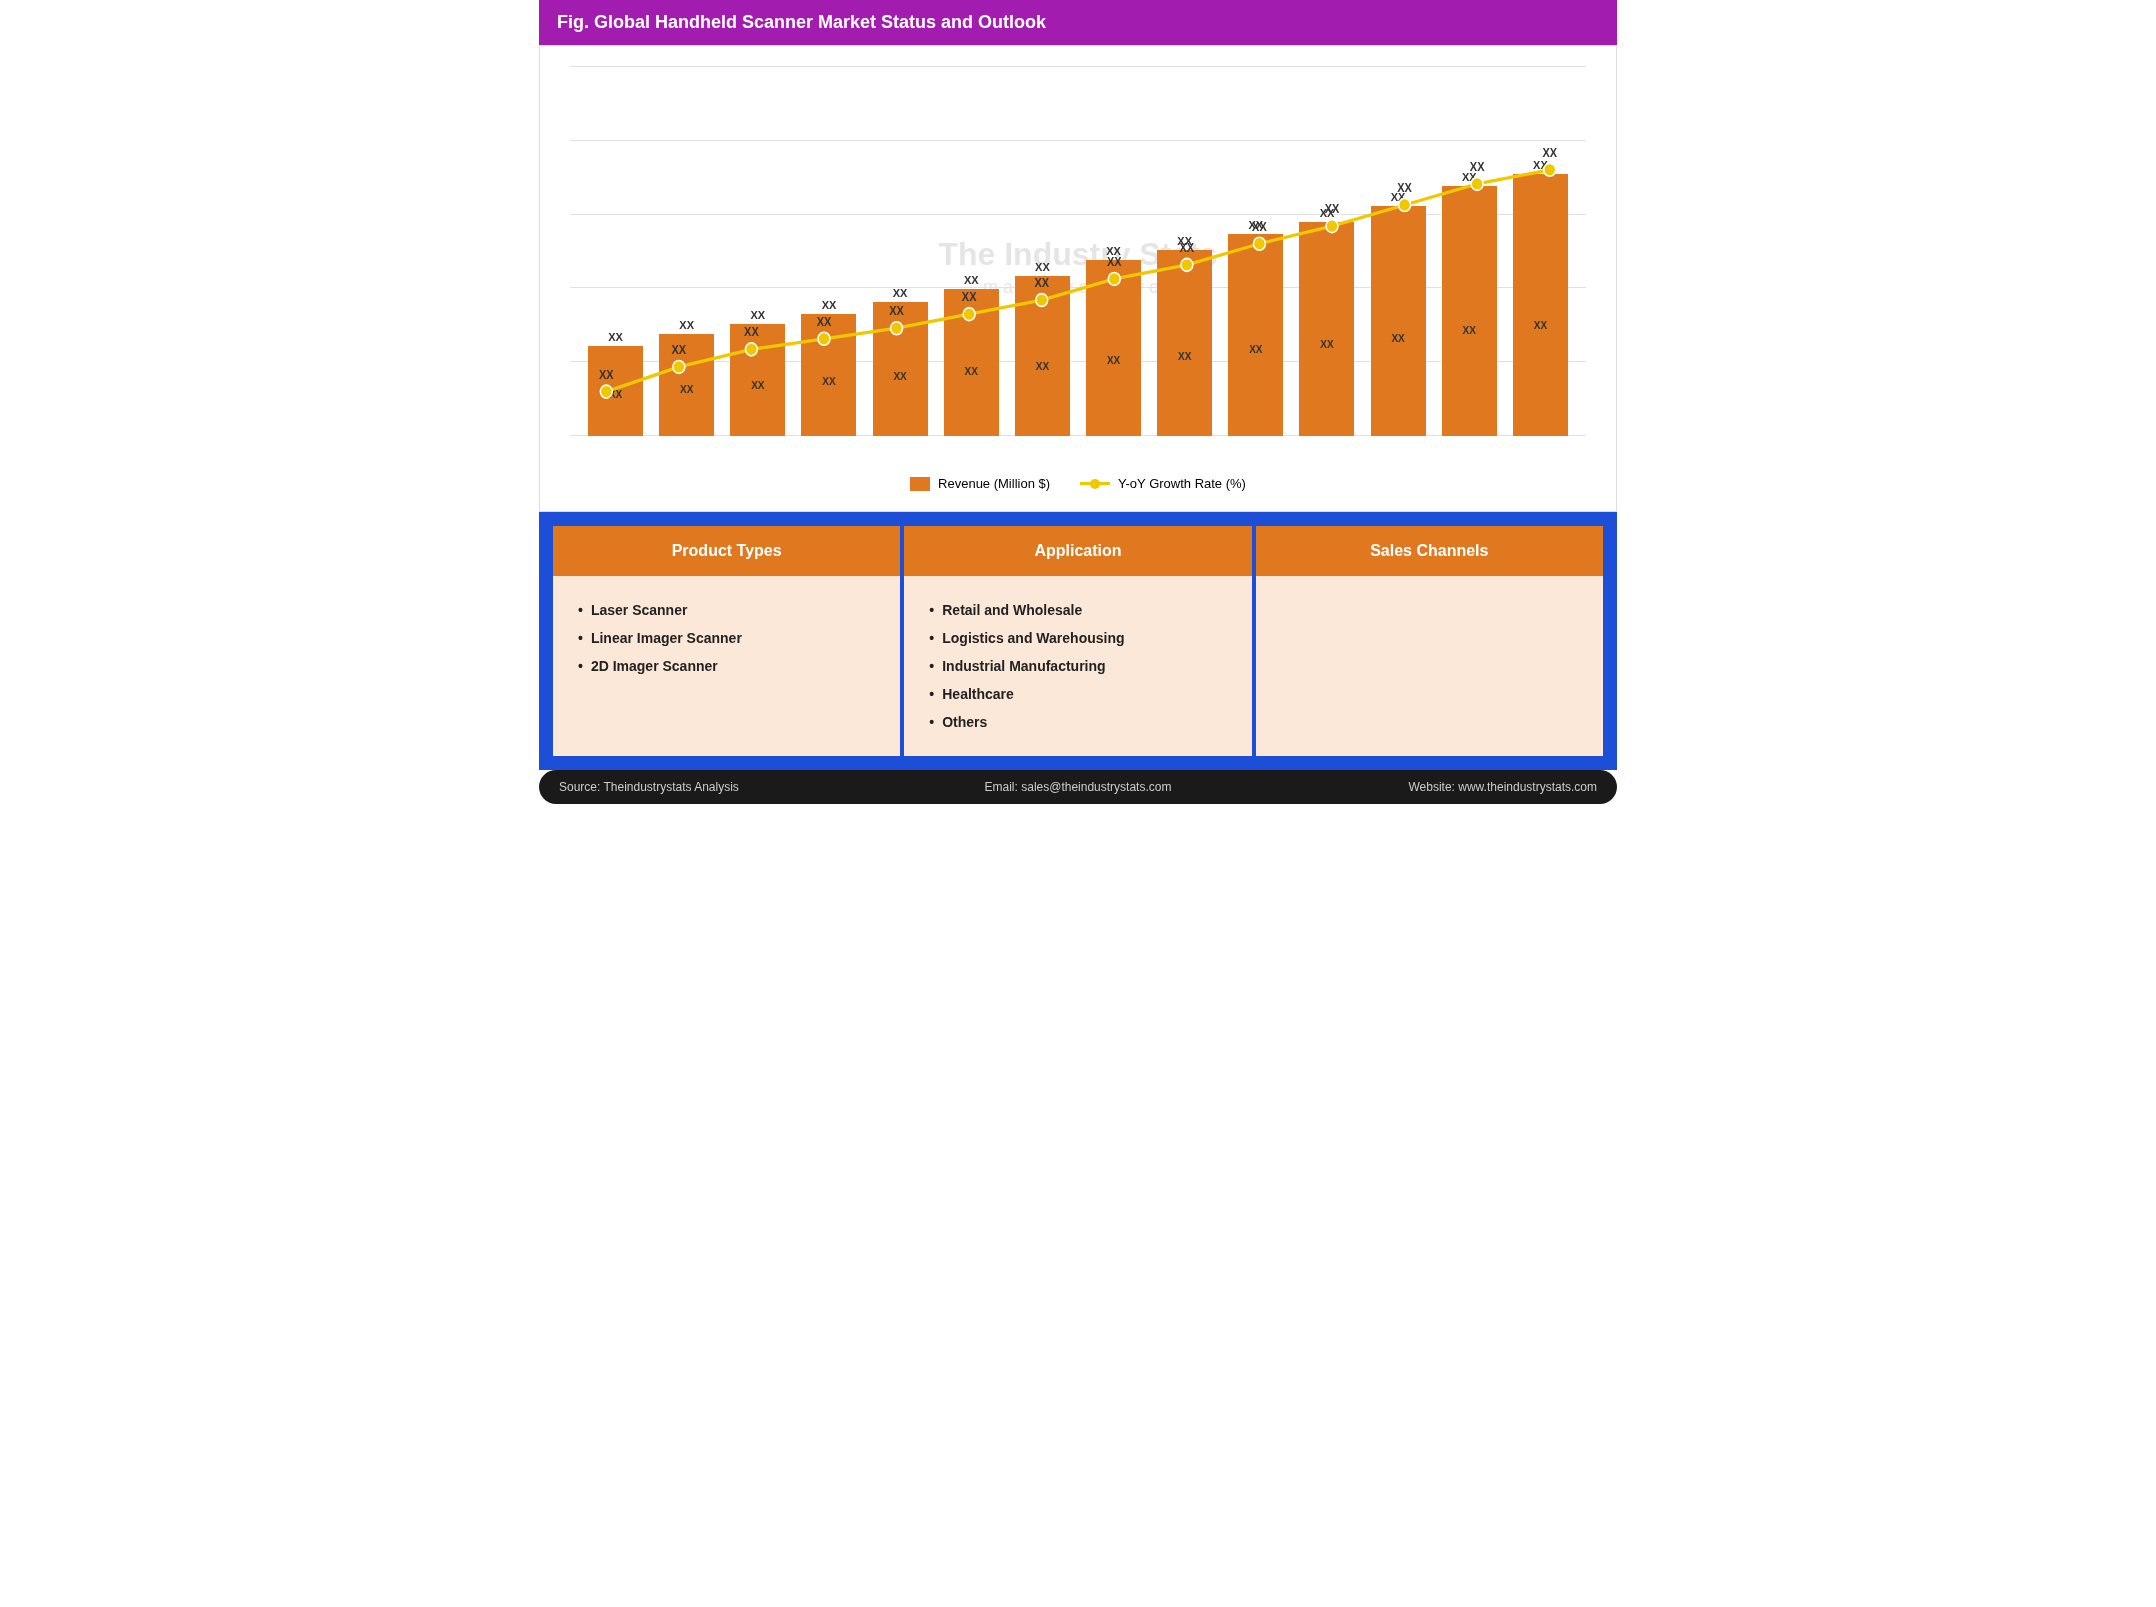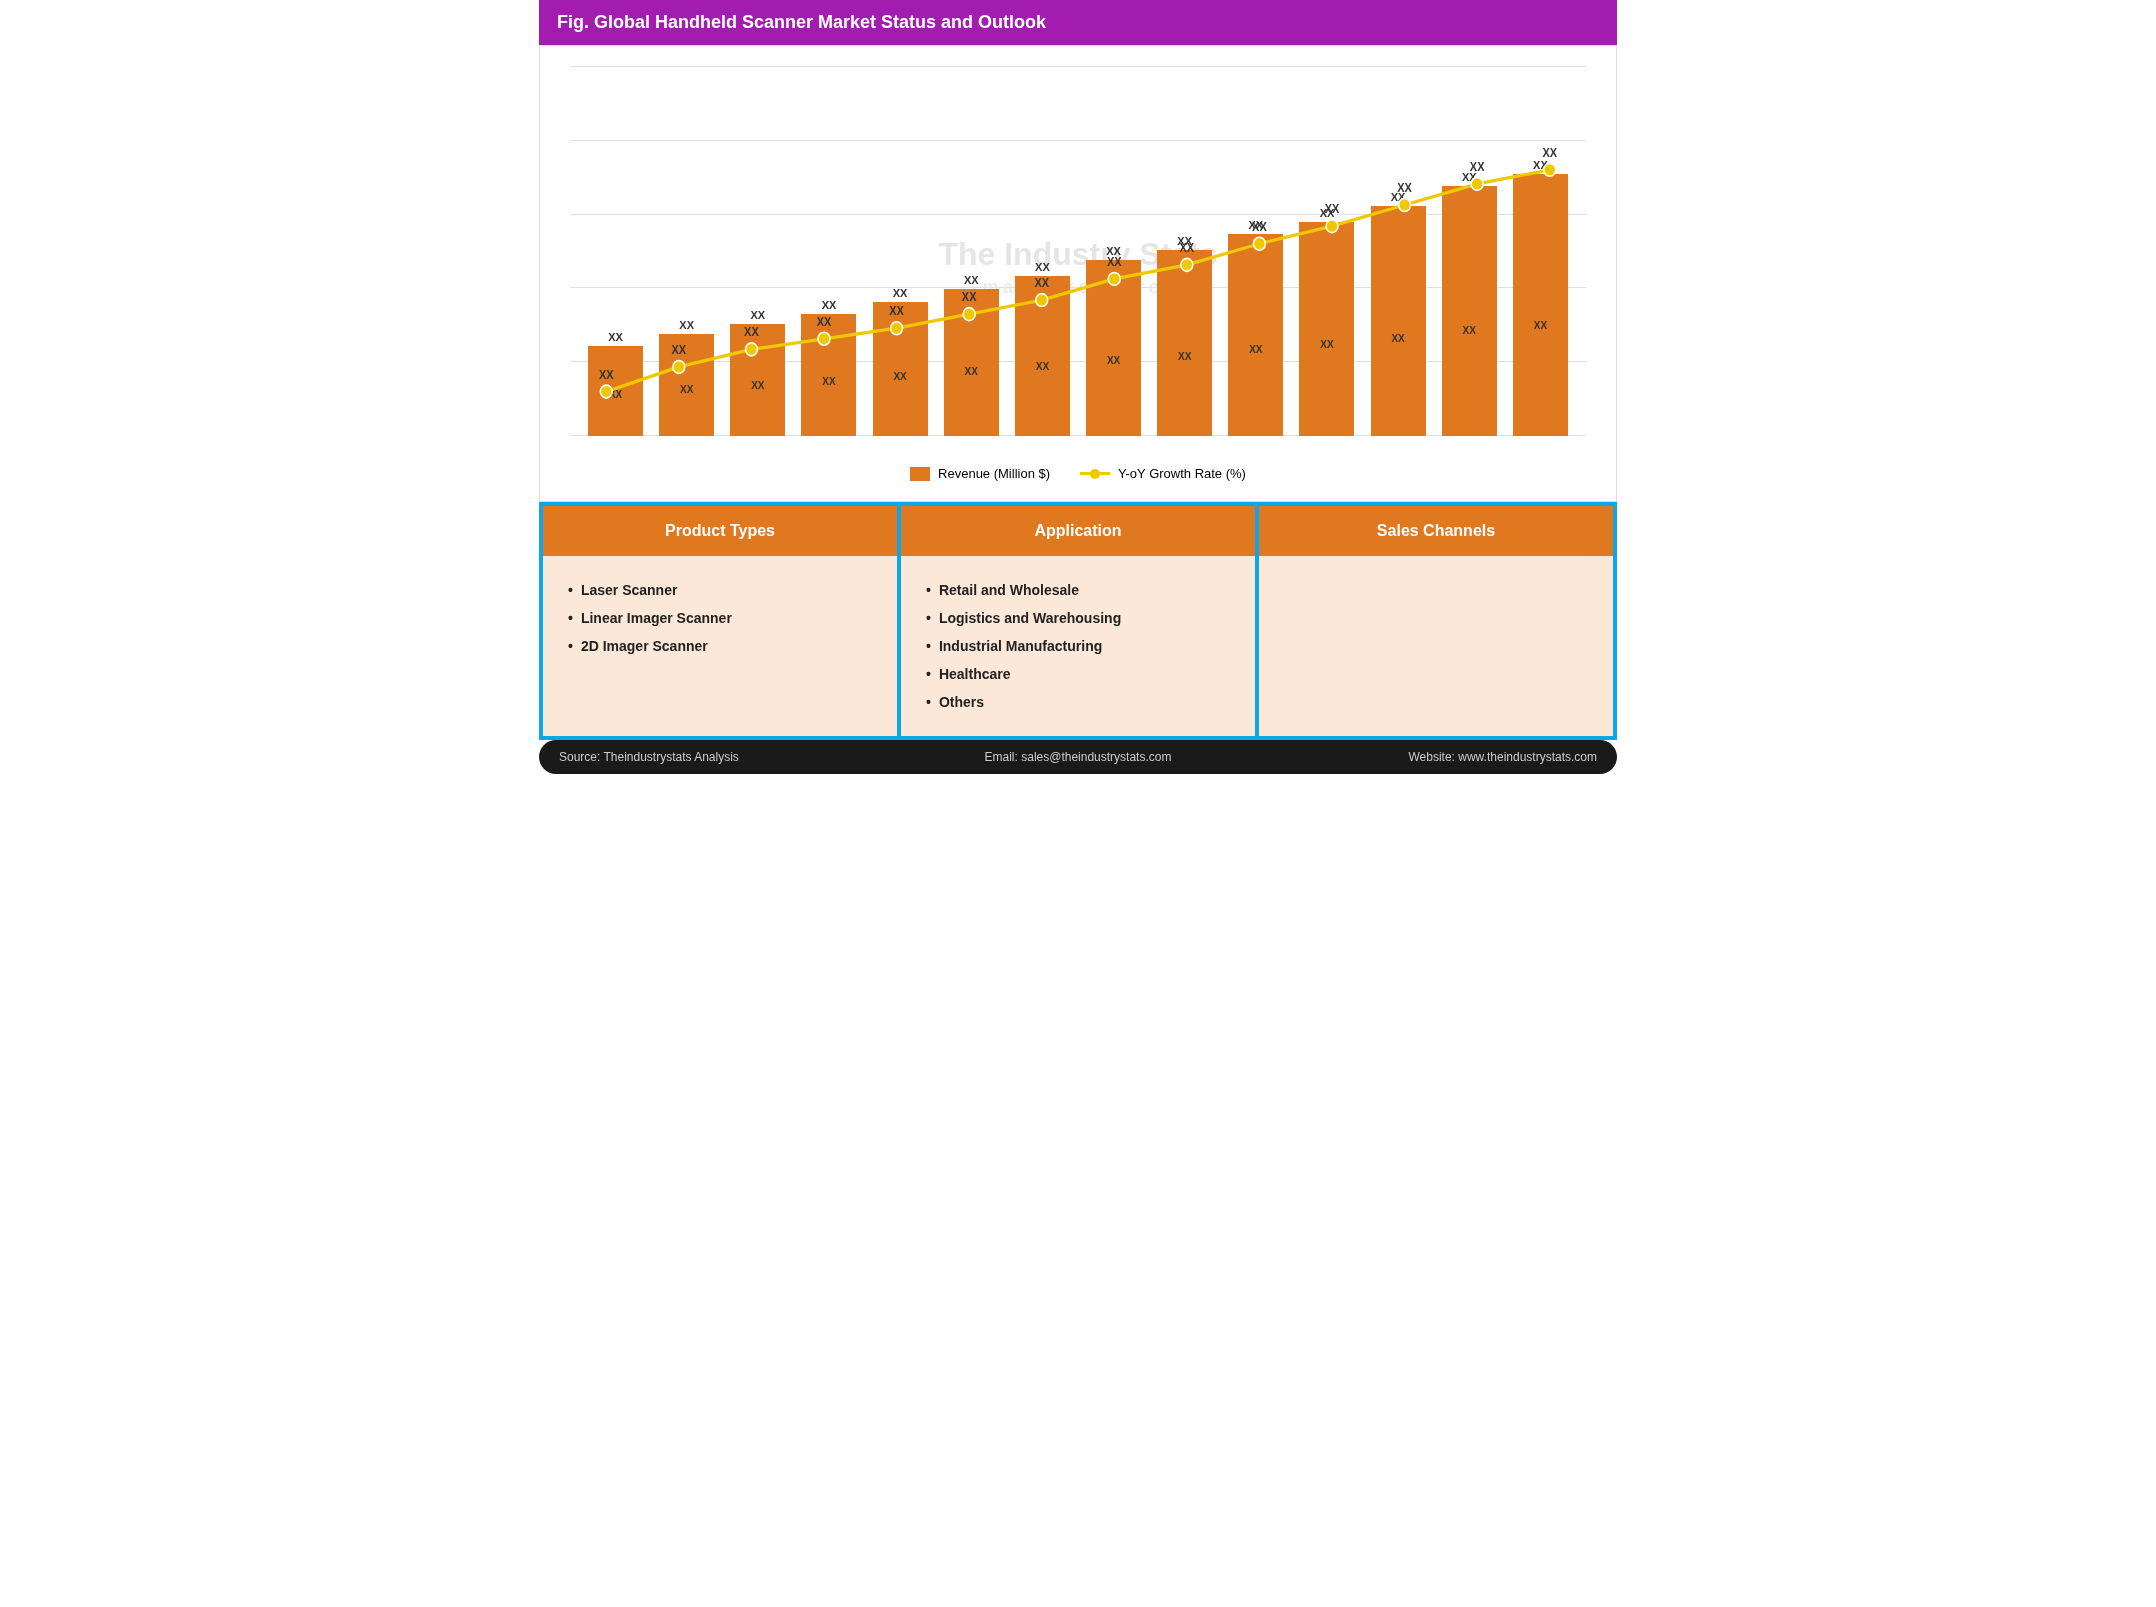--- a/index.html
+++ b/index.html
@@ -108,20 +108,21 @@
       width: 100%;
       height: 100%;
       pointer-events: none;
     }
 
     
     .legend {
       display: flex;
       justify-content: center;
       gap: 30px;
+      margin-top: 10px;
       margin-bottom: 10px;
       text-align: right;
     }
 
     .legend-item {
       display: flex;
       align-items: center;
       gap: 8px;
       font-size: 13px;
     }
@@ -161,23 +162,23 @@
       font-weight: bold;
       white-space: nowrap;
       text-align: center;
       pointer-events: none;
       line-height: 1.3;
     }
 
     
     .bottom-sections {
       display: flex;
-      background: #0ea5e9;
+      background: #1d4ed8;
       gap: 4px;
-      padding: 4px;
+      padding: 14px;
     }
 
     .section-card {
       flex: 1;
       background: #fce8d8;
     }
 
     .section-header {
       background: #e07820;
       color: white;

